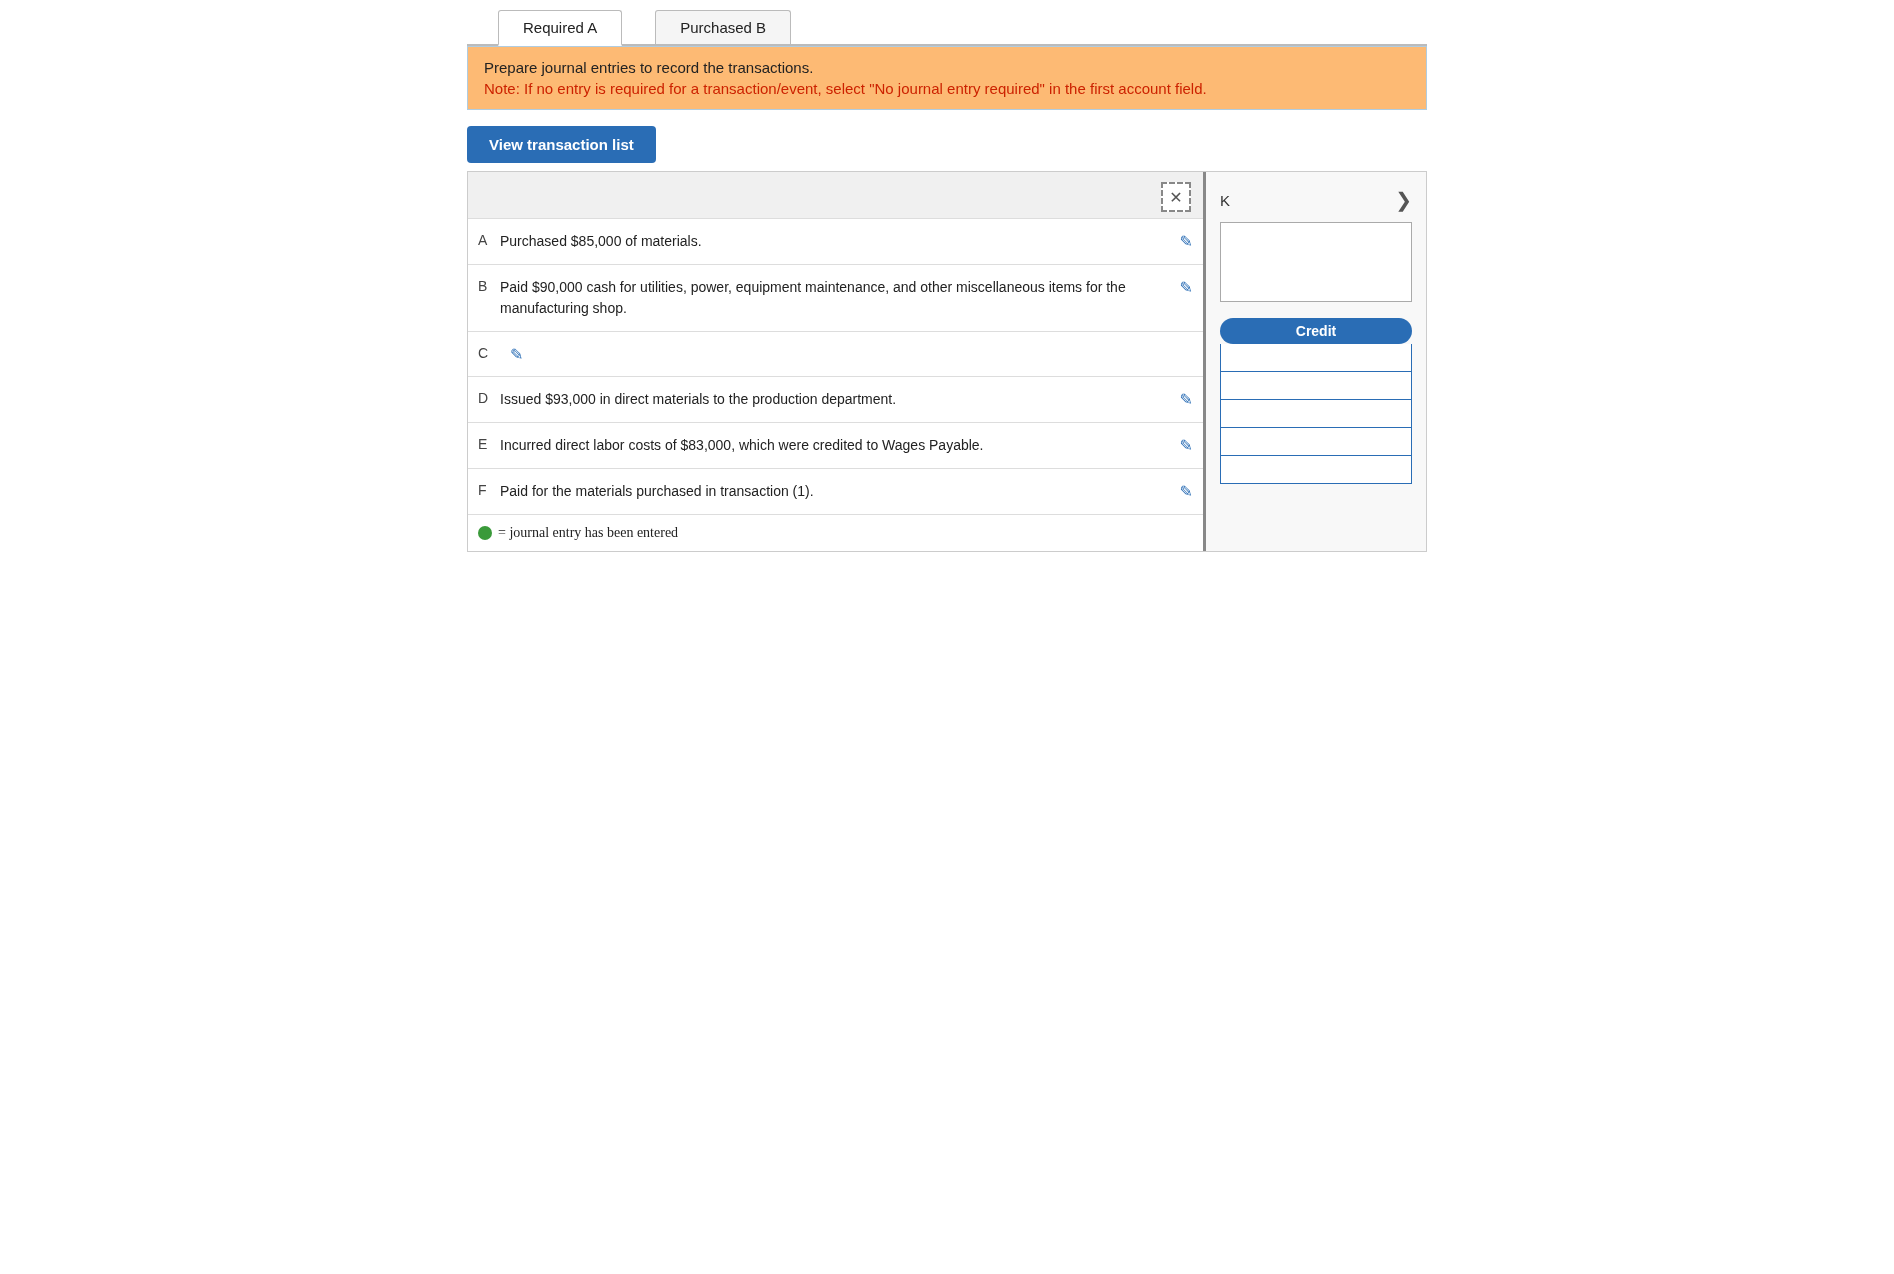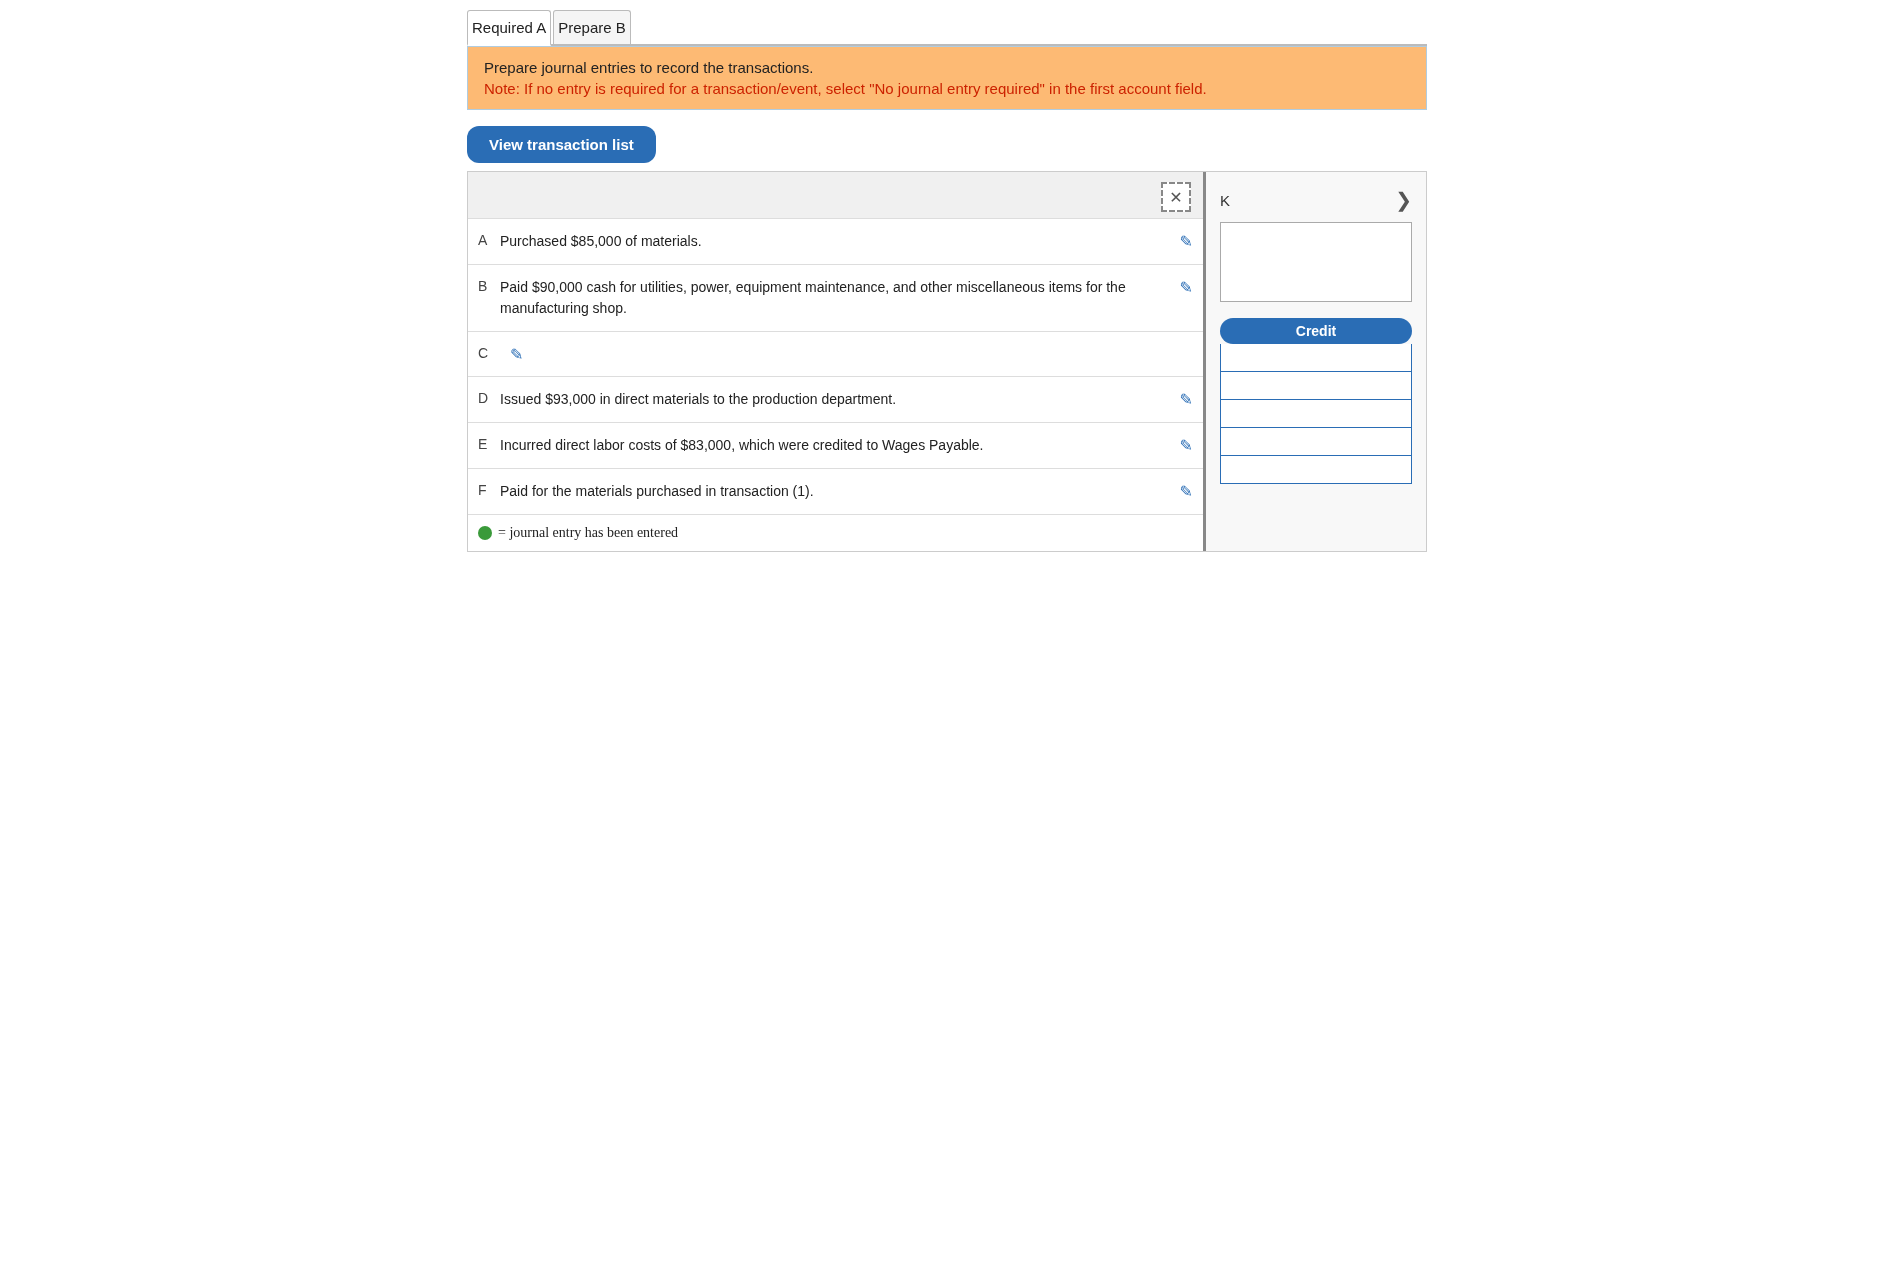--- a/index.html
+++ b/index.html
@@ -9,28 +9,29 @@
       background: #fff;
       color: #222;
     }
 
     .tabs {
       display: flex;
       border-bottom: 2px solid #bbb;
       margin-bottom: 0;
     }
     .tab {
-      padding: 8px 4px;
+      padding: 8px 24px;
       border: 1px solid #bbb;
       border-bottom: none;
       background: #f5f5f5;
       cursor: pointer;
       font-size: 15px;
       margin-right: 2px;
       border-radius: 3px 3px 0 0;
+      margin-left: 31px;
     }
     .tab.active {
       background: #fff;
       border-bottom: 2px solid #fff;
       margin-bottom: -2px;
       z-index: 1;
     }
 
     .info-box {
       background: #fdba74;
@@ -44,21 +45,21 @@
       margin-top: 4px;
     }
 
     .view-transaction-btn {
       background: #2a6db5;
       color: #fff;
       border: none;
       padding: 10px 22px;
       font-size: 15px;
       font-weight: bold;
-      border-radius: 12px;
+      border-radius: 4px;
       cursor: pointer;
       margin-bottom: 8px;
       display: inline-block;
     }
 
     .main-container {
       display: flex;
       border: 1px solid #ccc;
       margin-top: 0;
       position: relative;
@@ -239,21 +240,21 @@
 </head>
 <body>
 
 <div class="page-wrapper">
   
   <div class="tabs">
     <div class="tab active">
       <span>Required A</span>
     </div>
     <div class="tab">
-      <span>Prepare B</span>
+      <span>Purchased B</span>
     </div>
   </div>
 
   
   <div class="info-box">
     <div>Prepare journal entries to record the transactions.</div>
     <div class="note">Note: If no entry is required for a transaction/event, select "No journal entry required" in the first account field.</div>
   </div>
 
   

